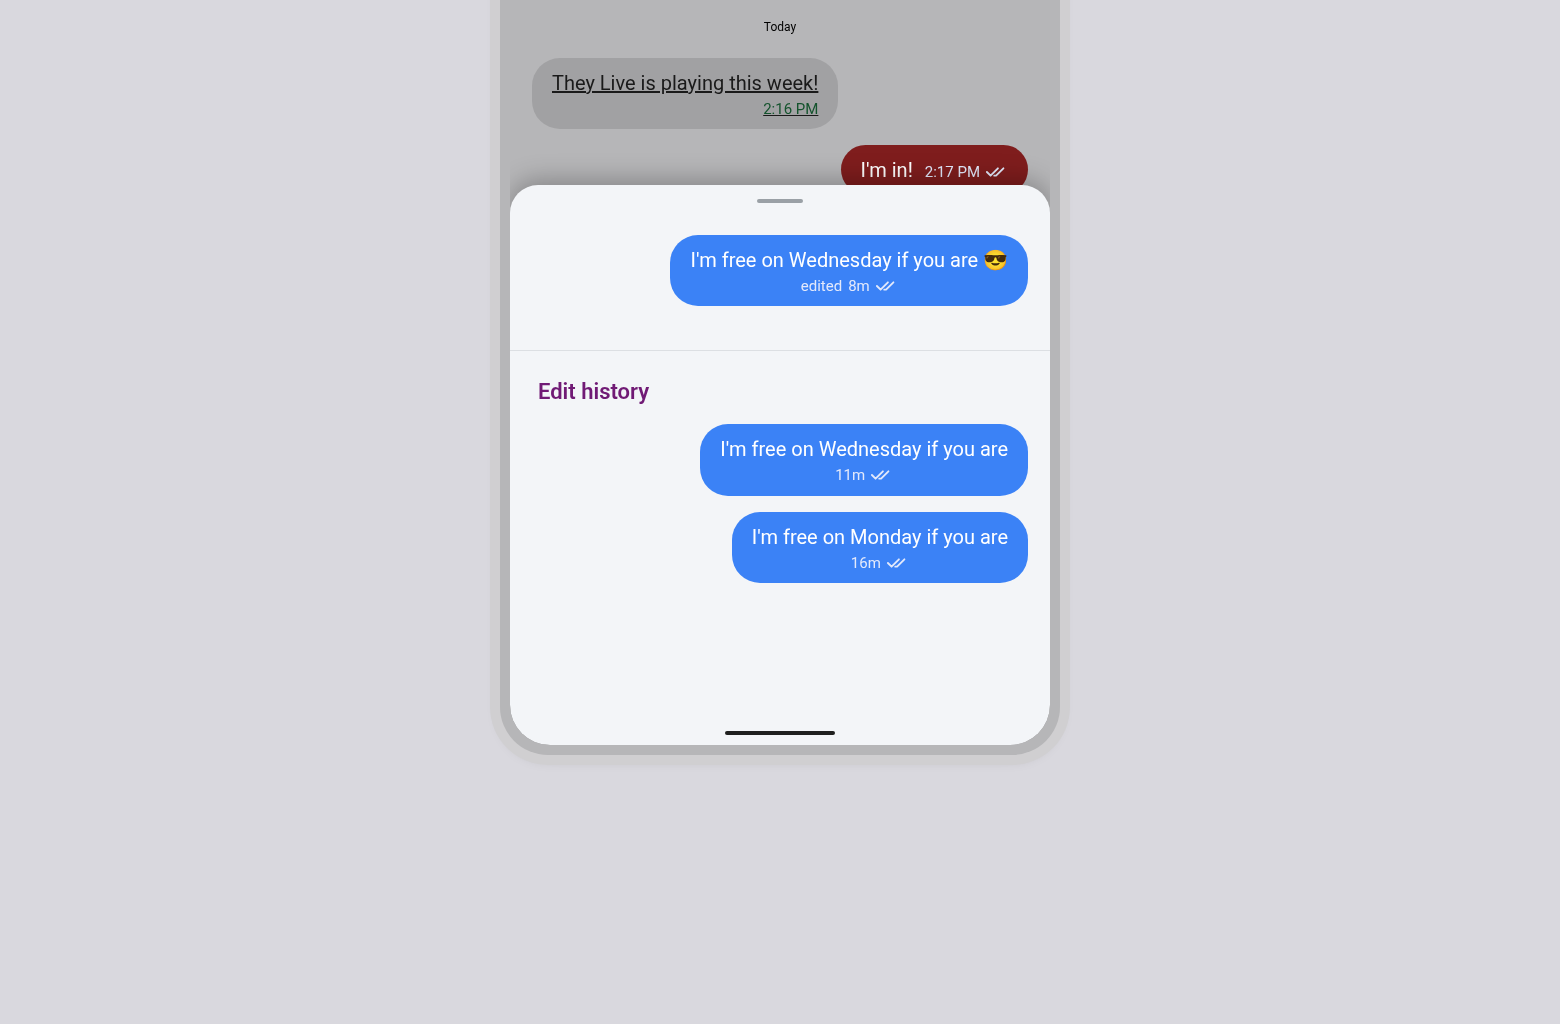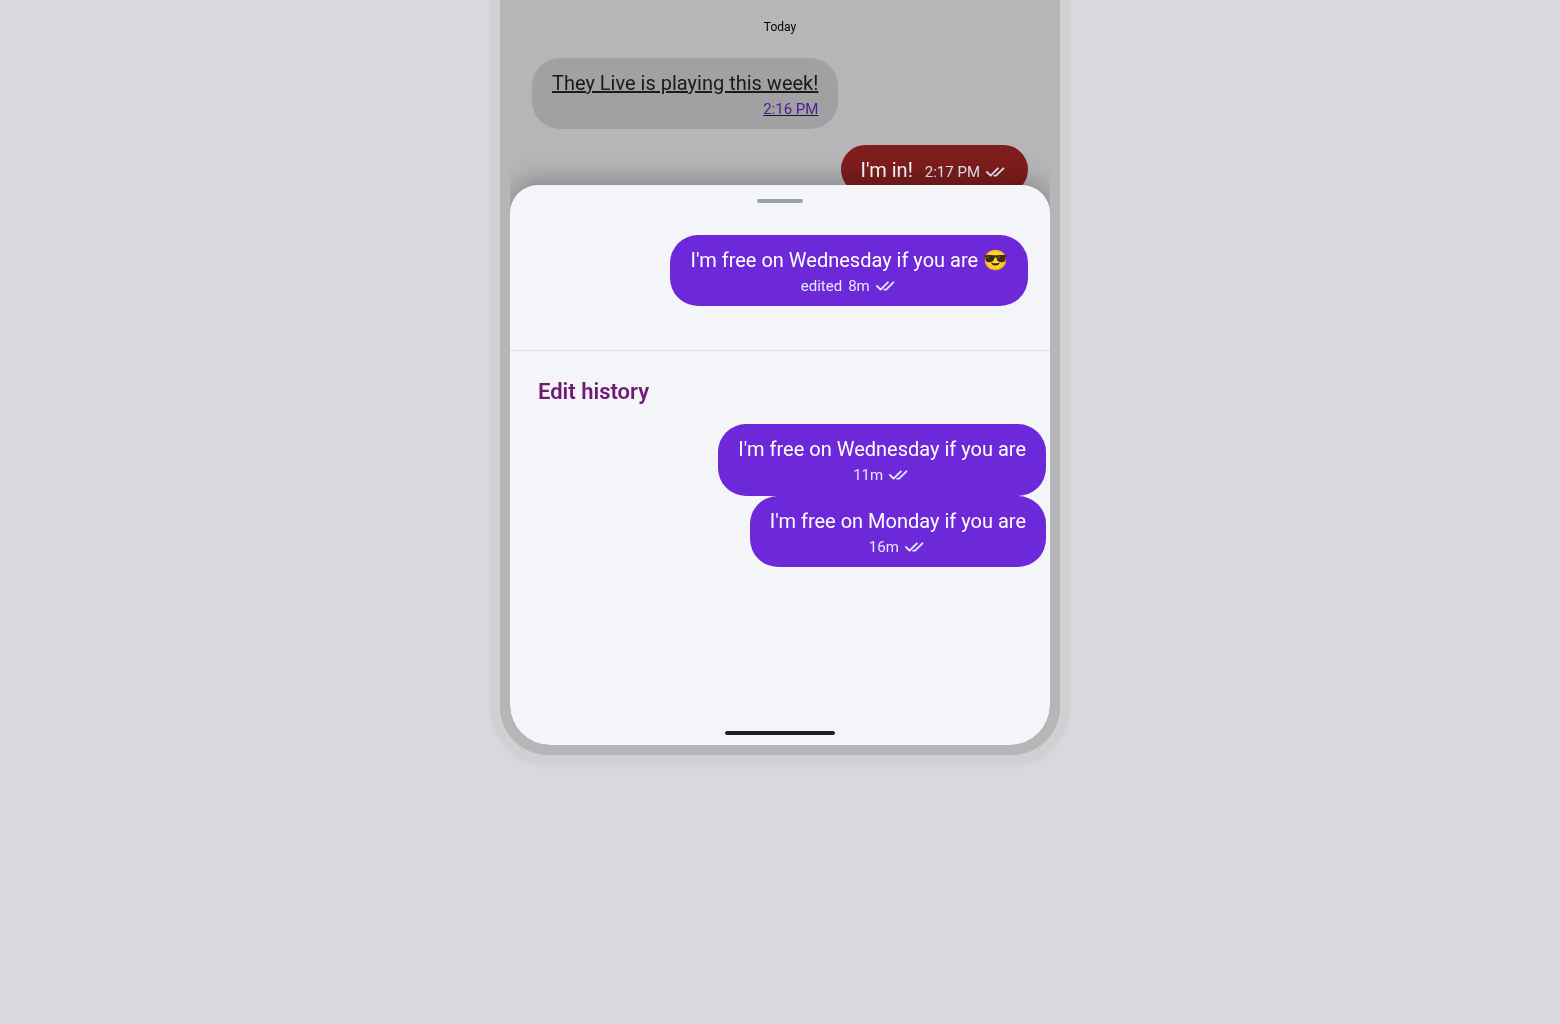--- a/index.html
+++ b/index.html
@@ -62,21 +62,21 @@
   .bubble {
     max-width: 78%;
     border-radius: 28px;
     padding: 12px 20px 10px 20px;
     line-height: 1.35;
   }
   .bubble.received { background: #a1a1a3; color: #1a1a1a; text-decoration: underline; }
   .bubble.sent     { background: #7f1d1d; color: #fff; }
   .bubble .text { font-size: 20px; }
   .bubble .meta { display:flex; justify-content:flex-end; align-items:center; gap:6px; font-size:15px; margin-top:2px;}
-  .bubble.received .meta { color:#4c1d95;text-align:center; }
+  .bubble.received .meta { color:#14532d;text-align:center; }
   .bubble.sent .meta     { color:#e3e9fb;justify-content:center; }
   .readreceipt svg { width:22px; height:14px; display:block; }
 
   
   .sheet {
     position: absolute;
     left: 0; right: 0; bottom: 0;
     height: 560px;
     background: #f3f5f8;
     border-radius: 28px 28px 40px 40px;
@@ -90,23 +90,23 @@
     border-radius: 4px;
     margin: 14px auto 0 auto;
   }
   .sheet-section { padding: 32px 22px 28px 22px; }
   .sheet .msg-row { padding: 0; }
   .divider { height: 1px; background: #dcdfe3; width: 100%; }
   .section-title {
     font-size: 22px; font-weight: 600; color: #701a75;
     padding: 28px 28px 20px 28px;
   }
-  .history { padding: 0 4px 24px 22px; display:flex; flex-direction:column; }
+  .history { padding: 0 22px 24px 22px; display:flex; flex-direction:column; gap:16px; }
   .history .msg-row { padding:0; margin:0; }
-  .sheet .bubble.sent { background:#6d28d9; }
+  .sheet .bubble.sent { background:#3b82f6; }
 
   .home-indicator {
     position:absolute; bottom:10px; left:50%;
     transform:translateX(-50%);
     width:110px; height:4px; border-radius:4px;
     background:#1f1f1f;
   }
 
 </style>
 </head>

